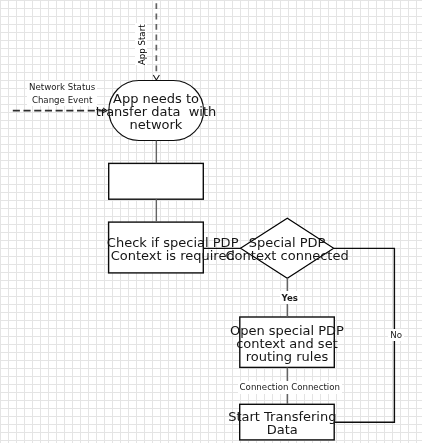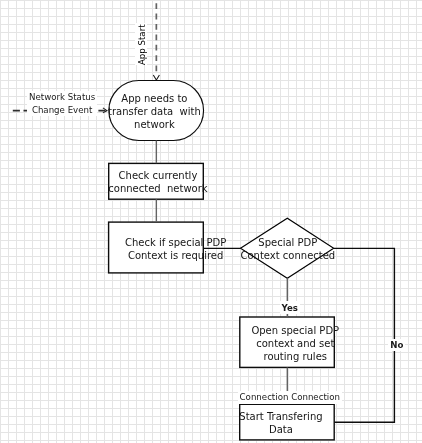--- a/index.html
+++ b/index.html
@@ -6,23 +6,23 @@
   body{width:422px;height:443px;overflow:hidden;background:#ffffff;
        font-family:"DejaVu Sans",sans-serif;}
   #canvas{position:relative;width:422px;height:443px;
      background-image:
        linear-gradient(to right,#e4e4e4 1px,transparent 1px),
        linear-gradient(to bottom,#e4e4e4 1px,transparent 1px);
      background-size:8px 8px;background-position:0 0;}
   svg.layer{position:absolute;left:0;top:0;width:422px;height:443px;overflow:visible;}
   .lbl{position:absolute;color:#1b1b1b;font-size:8.65px;
        line-height:12.3px;text-align:center;}
-  .lbl > span{display:inline-block;background:#fff;white-space:pre;padding:0.3px 2px 0.3px;margin-top:10px;}
-  .node{position:absolute;display:flex;align-items:center;
-        text-align:center;font-size:10px;line-height:13px;color:#151515;
+  .lbl > span{display:inline-block;background:#fff;white-space:pre;padding:0.3px 2px 0.3px;}
+  .node{position:absolute;display:flex;align-items:center;justify-content:center;
+        text-align:center;font-size:13px;line-height:13px;color:#151515;
         background:transparent;white-space:pre;}
   .node > span{position:relative;top:1px;}
 </style>
 </head>
 <body>
 
 <div id="canvas">
 
   <svg class="layer">
     <defs>
@@ -48,36 +48,32 @@
     <path d="M287.3 367.5 L287.3 404.1" stroke="#636363" stroke-width="1.4" fill="none"></path>
     <path d="M333.7 248.4 L394.4 248.4 L394.4 422.2 L334.4 422.2" stroke="#0d0d0d" stroke-width="1.4" fill="none"></path>
   </svg>
 
   <div class="node" style="left:108px;top:80px;width:96px;height:60.5px;">
     <span>App needs to
 transfer data  with
 network</span>
   </div>
 
-  <div class="node" style="left:108.3px;top:163.2px;width:95.2px;height:36.1px;">
-    <span>Check currently
-connected  network</span>
-  </div>
 
   <div class="node" style="left:125px;top:221.9px;width:95.3px;height:53px;">
     <span>Check if special PDP
 Context is required</span>
   </div>
 
   <div class="node" style="left:240.5px;top:218.2px;width:93.2px;height:60.1px;">
     <span>Special PDP
 Context connected</span>
   </div>
 
-  <div class="node" style="left:239.4px;top:316.8px;width:95.1px;height:50.7px;margin-left:12px;">
+  <div class="node" style="left:239.4px;top:316.8px;width:95.1px;height:50.7px;">
     <span>Open special PDP
 context and set
 routing rules</span>
   </div>
 
   <div class="node" style="left:239.3px;top:404.1px;width:86px;height:35.9px;">
     <span>Start Transfering
 Data</span>
   </div>
 
@@ -89,21 +85,21 @@
 
   <div class="lbl" style="left:27px;top:81px;width:70px;">
     <span>Network Status
 Change Event</span>
   </div>
 
   <div class="lbl" style="left:279.5px;top:291.4px;width:15.3px;font-weight:bold;">
     <span>Yes</span>
   </div>
 
-  <div class="lbl" style="left:388.2px;top:328.6px;width:12.4px;font-weight:bold;">
+  <div class="lbl" style="left:388.2px;top:328.6px;width:12.4px;">
     <span>No</span>
   </div>
 
   <div class="lbl" style="left:237.6px;top:381px;width:98.7px;">
     <span>Connection Connection</span>
   </div>
 
 </div>
 
 </body></html>

